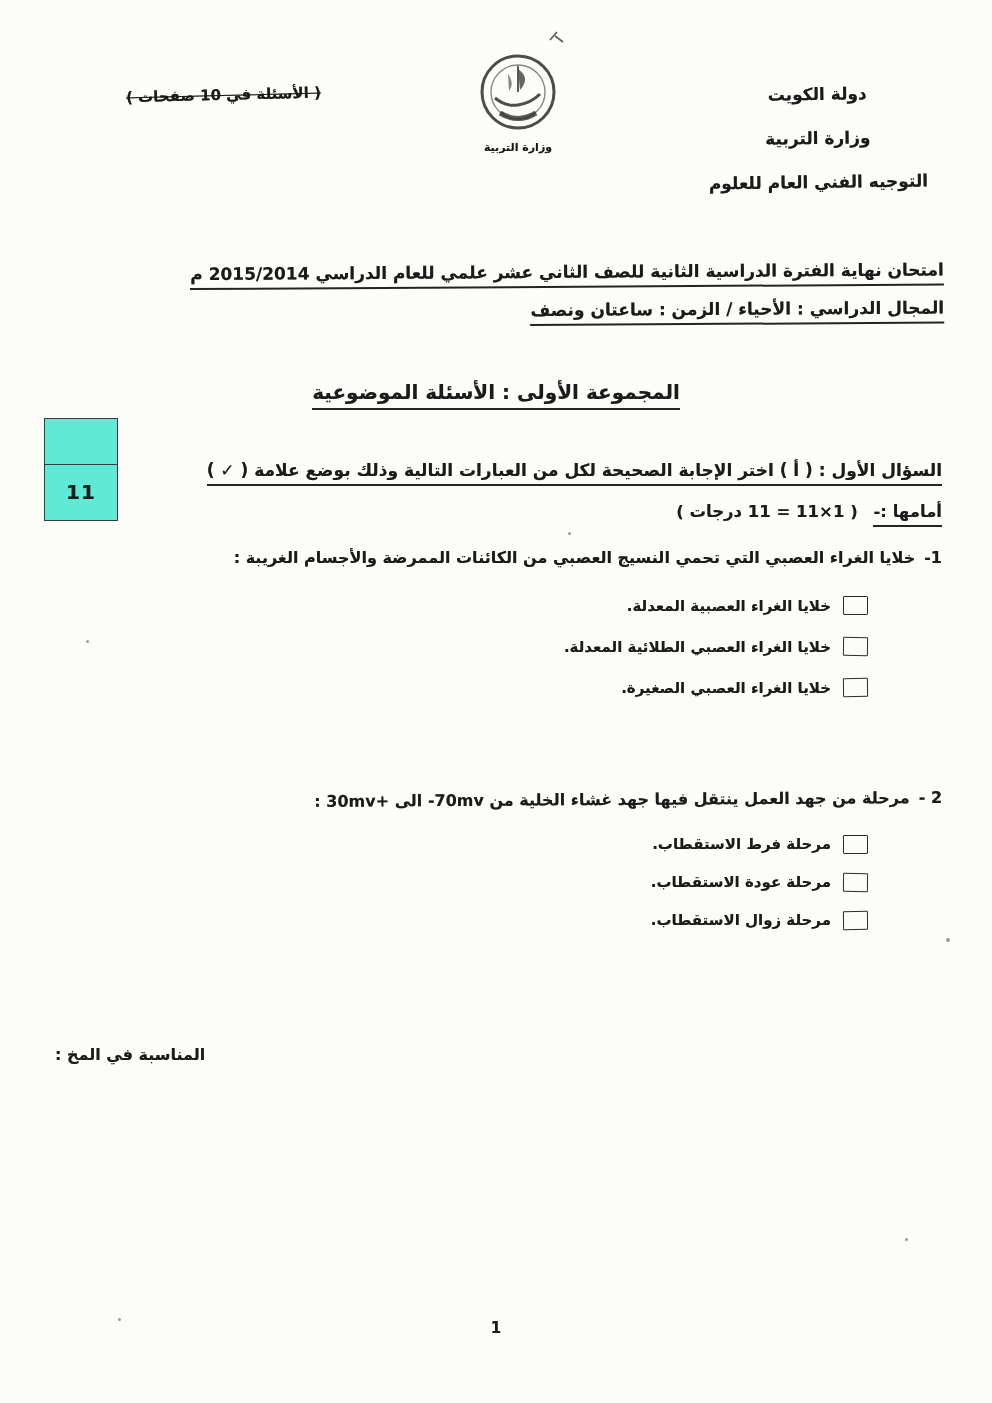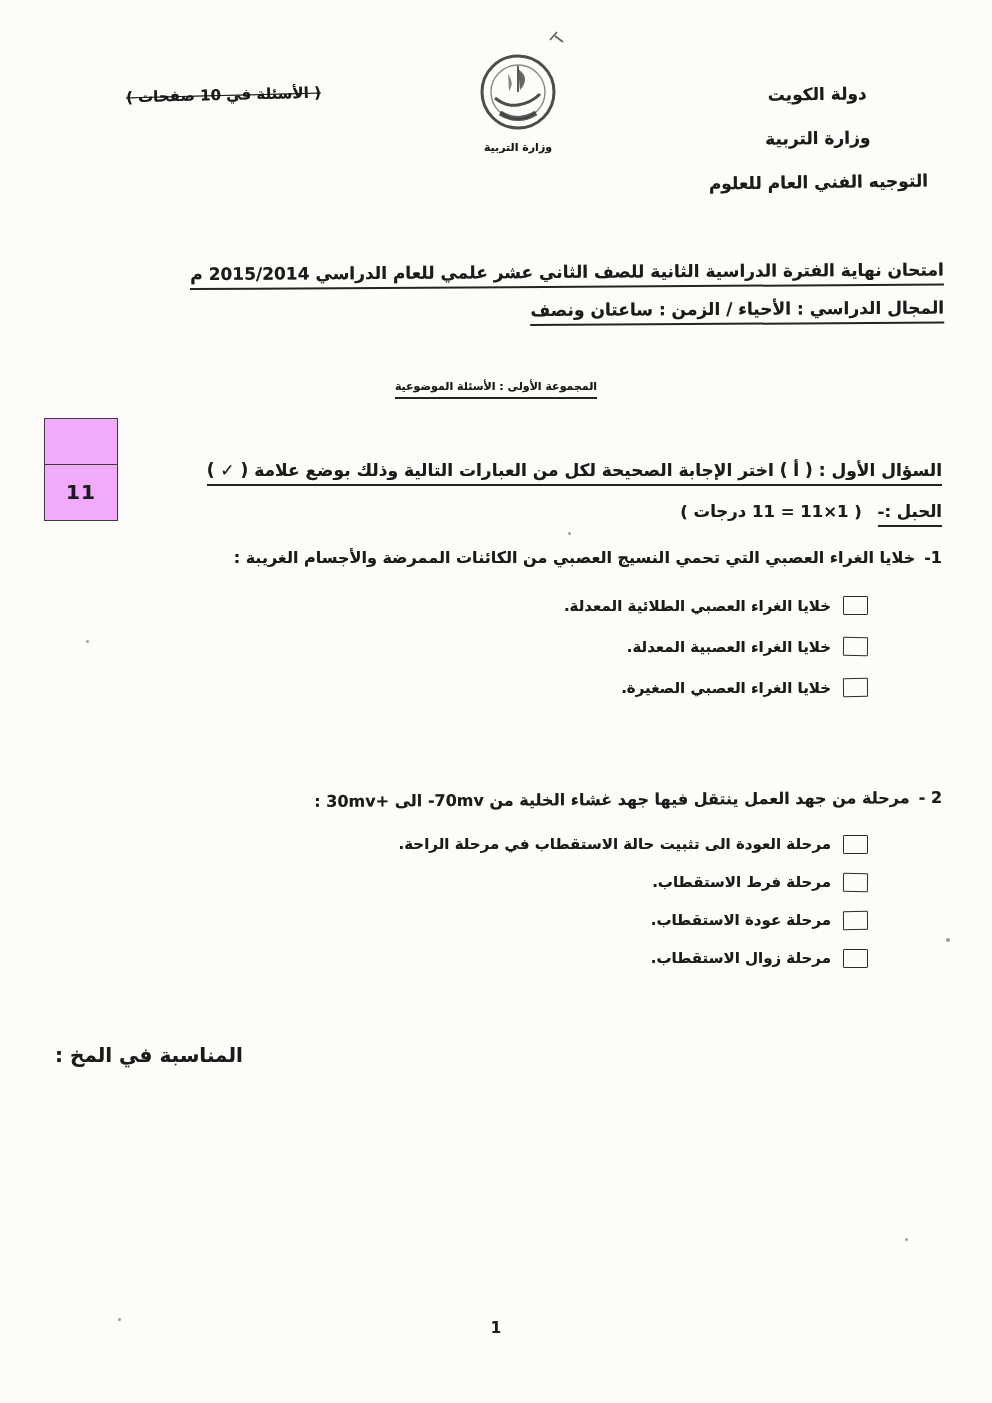--- a/index.html
+++ b/index.html
@@ -40,48 +40,48 @@
   .title-block{
     position:absolute;right:48px;left:130px;top:262px;
     text-align:right;font-weight:800;font-size:17px;
     transform:rotate(-0.35deg);
   }
   .title-block .t1{margin-bottom:12px;}
   .u{border-bottom:2px solid #242424;padding-bottom:4px;display:inline-block;}
   
   .grade-box{
     position:absolute;left:44px;top:418px;width:72px;height:101px;
-    border:1.6px solid #3a3a3a;background:#f0abfc;
+    border:1.6px solid #3a3a3a;background:#5eead4;
   }
   .grade-box .cell-top{height:45px;border-bottom:1.6px solid #3a3a3a;}
   .grade-box .cell-bottom{
     height:54px;display:flex;align-items:center;justify-content:center;
     font-size:20px;font-weight:700;letter-spacing:1px;
   }
   
   .group-block{
     position:absolute;left:0;right:0;top:380px;
-    text-align:center;font-size:11px;font-weight:700;
+    text-align:center;font-size:20px;font-weight:700;
   }
   .group-block .g1{margin-bottom:12px;}
   .qhdr{
     position:absolute;right:50px;left:119px;top:460px;
     text-align:right;font-size:17px;font-weight:800;
   }
   .qhdr .line2{margin-top:16px;font-size:16.5px;}
   .qhdr .marks{margin-right:10px;border-bottom:none;margin-left:7px;}
   
   .question{position:absolute;right:50px;left:55px;text-align:right;}
   .q1{top:545px;}
   .q2{top:785px;}
   .q3{top:1028px;}
   .qtext{font-size:16px;font-weight:800;line-height:26px;}
   .q2 .qtext{transform:rotate(-0.35deg);transform-origin:right center;}
   .qnum{margin-left:9px;}
-  .qcont{font-size:20px;font-weight:800;line-height:26px;text-align:left;margin-top:14px;}
+  .qcont{font-size:16px;font-weight:800;line-height:26px;text-align:left;margin-top:14px;}
   .opts{margin:14px 74px 0 0;}
   .q3 .opts{margin-right:84px;}
   .opt{display:flex;align-items:center;gap:12px;height:41px;}
   .q2 .opt{height:38px;}
   .q3 .opt{height:40px;}
   .cb{
     display:inline-block;flex:0 0 auto;
     width:23px;height:17px;
     border:1.8px solid #2c2c2c;border-radius:1px;
     background:transparent;
@@ -138,54 +138,50 @@
     <div class="cell-bottom">11</div>
   </div>
 
   <div class="group-block">
     <div class="g1"><span class="u">المجموعة الأولى : الأسئلة الموضوعية</span></div>
   </div>
 
   <div class="qhdr">
     <div class="line1"><span class="u">السؤال الأول : ( أ ) اختر الإجابة الصحيحة لكل من العبارات التالية وذلك بوضع علامة ( ✓ )</span></div>
     <div class="line2">
-      <span class="u">الحبل :-</span>
+      <span class="u">أمامها :-</span>
       <span class="marks">( 1×11 = 11 درجات )</span>
     </div>
   </div>
 
   <div class="question q1">
     <div class="qtext">
       <span class="qnum">1-</span><span>خلايا الغراء العصبي التي تحمي النسيج العصبي من الكائنات الممرضة والأجسام الغريبة :</span>
     </div>
     <div class="opts">
       <div class="opt">
         <span class="cb"></span>
+        <span class="ot">خلايا الغراء العصبية المعدلة.</span>
+      </div>
+      <div class="opt">
+        <span class="cb"></span>
         <span class="ot">خلايا الغراء العصبي الطلائية المعدلة.</span>
-      </div>
-      <div class="opt">
-        <span class="cb"></span>
-        <span class="ot">خلايا الغراء العصبية المعدلة.</span>
       </div>
       <div class="opt">
         <span class="cb"></span>
         <span class="ot">خلايا الغراء العصبي الصغيرة.</span>
       </div>
     </div>
   </div>
 
   <div class="question q2">
     <div class="qtext">
       <span class="qnum">2 -</span><span>مرحلة من جهد العمل ينتقل فيها جهد غشاء الخلية من 70mv- الى +30mv :</span>
     </div>
     <div class="opts">
-      <div class="opt">
-        <span class="cb"></span>
-        <span class="ot">مرحلة العودة الى تثبيت حالة الاستقطاب في مرحلة الراحة.</span>
-      </div>
       <div class="opt">
         <span class="cb"></span>
         <span class="ot">مرحلة فرط الاستقطاب.</span>
       </div>
       <div class="opt">
         <span class="cb"></span>
         <span class="ot">مرحلة عودة الاستقطاب.</span>
       </div>
       <div class="opt">
         <span class="cb"></span>

